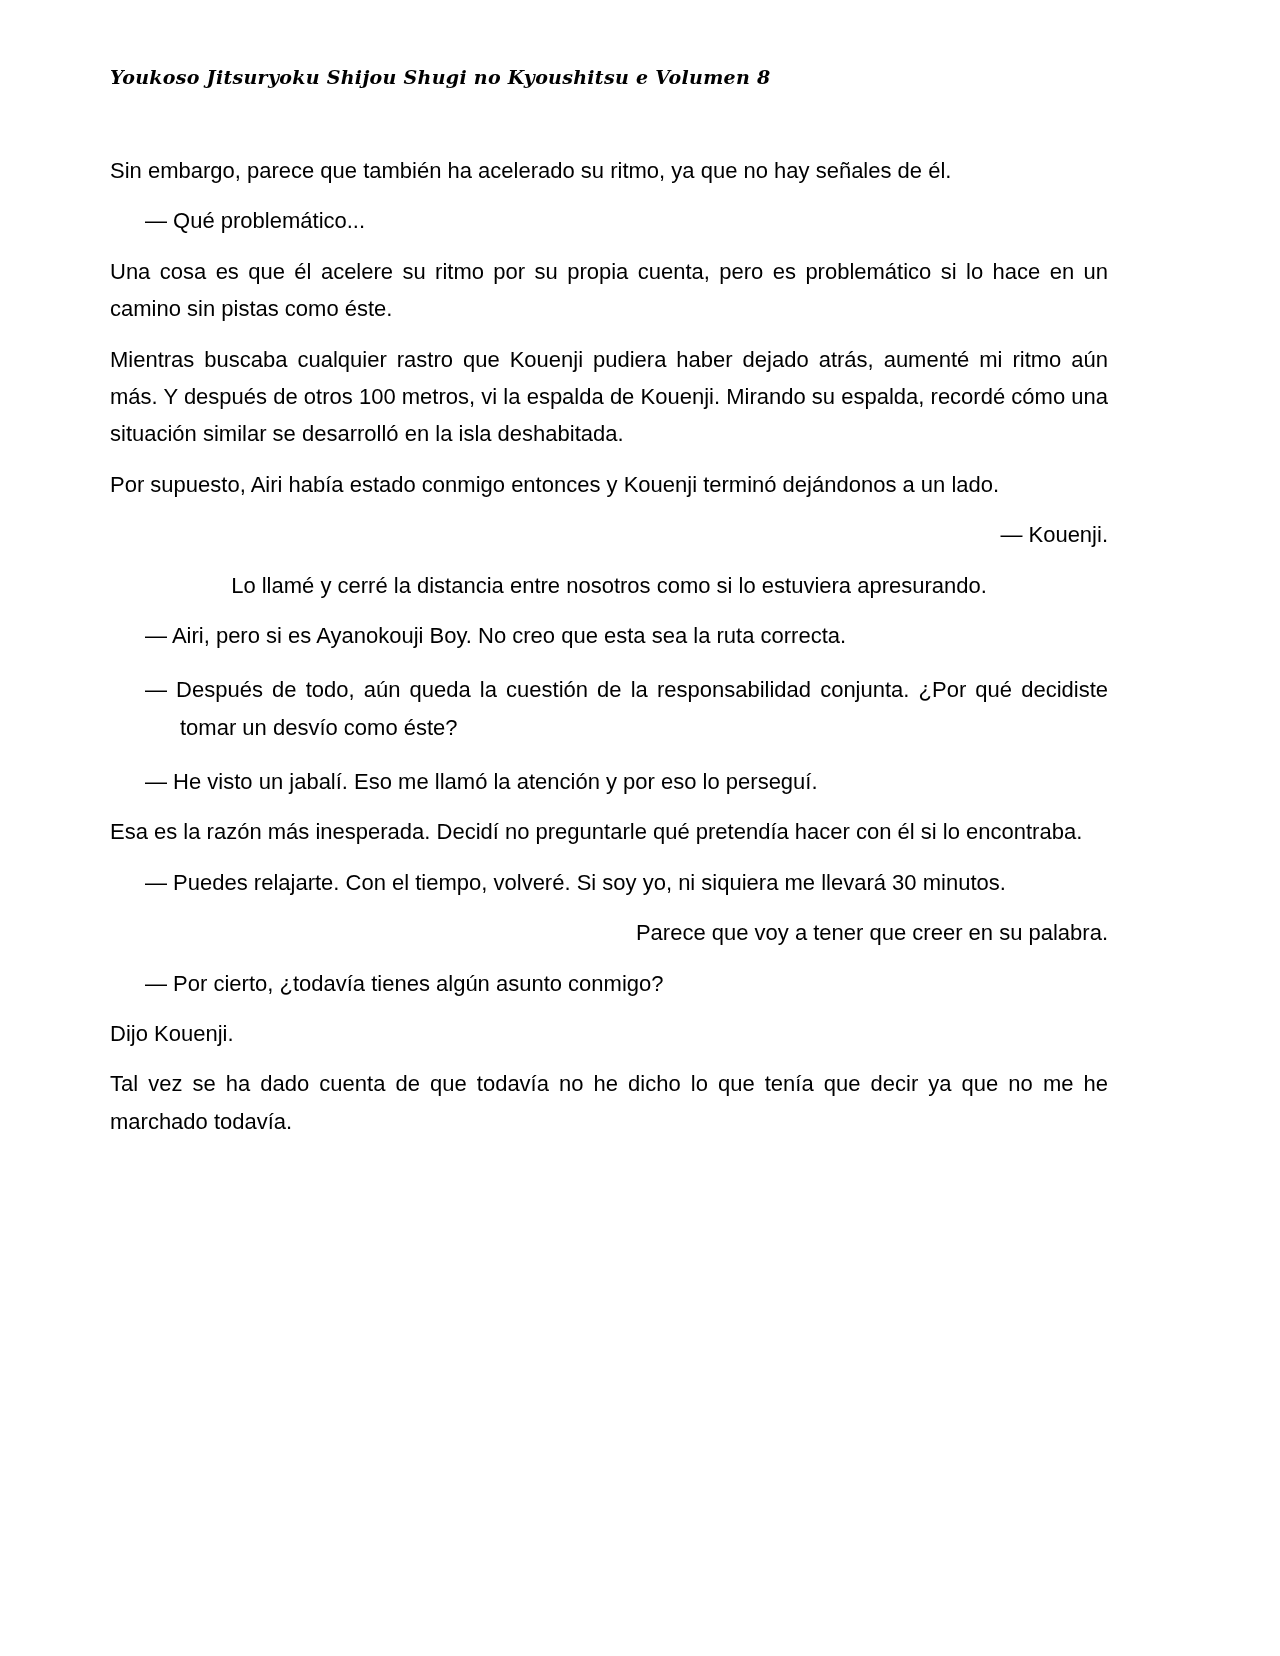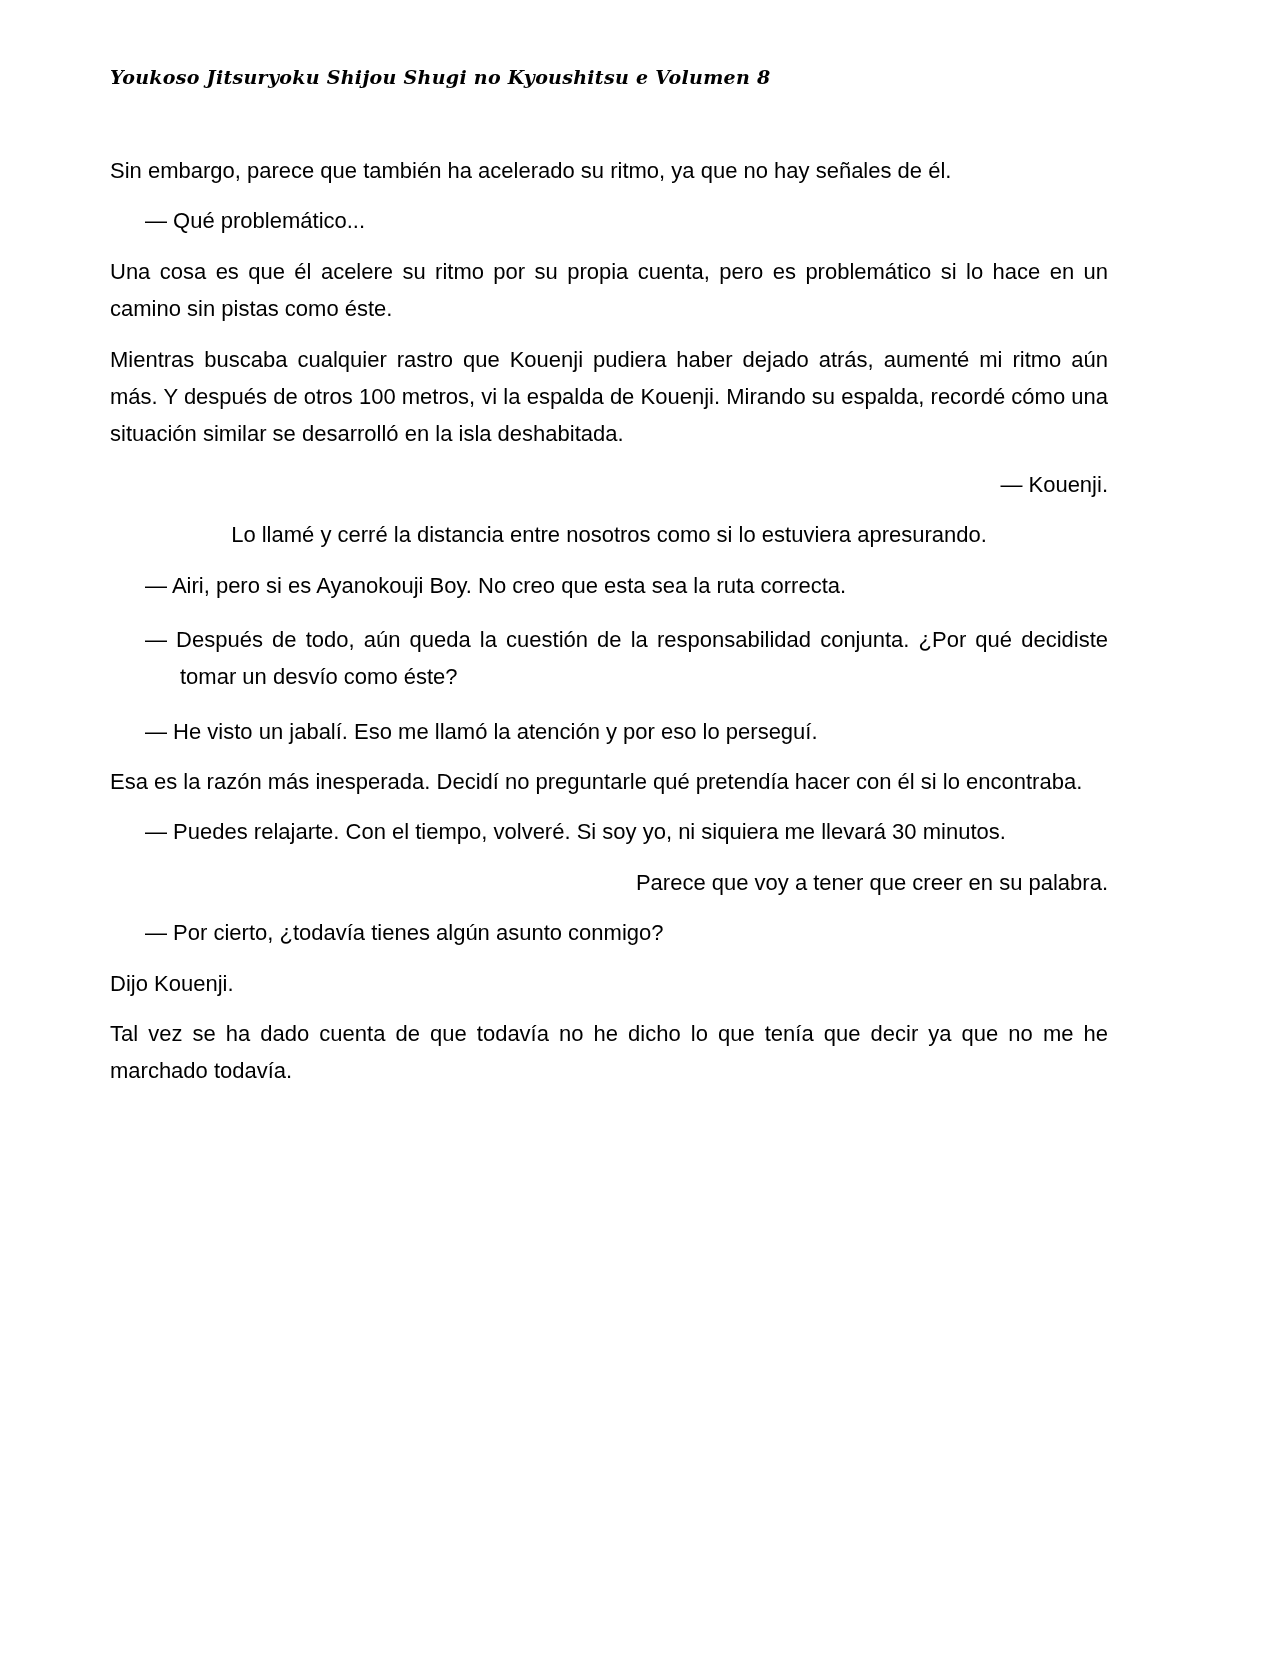--- a/index.html
+++ b/index.html
@@ -75,20 +75,21 @@
 
 <div class="page" style="--rule-color: #622423;">
 
   <div class="doc-header">Youkoso Jitsuryoku Shijou Shugi no Kyoushitsu e Volumen 8</div>
 
   <div class="doc-content">
       <p class="para normal" style="text-align: justify;">Sin embargo, parece que también ha acelerado su ritmo, ya que no hay señales de él.</p>
       <p class="para dialogue" style="text-align: left;">— Qué problemático...</p>
       <p class="para normal" style="text-align: justify;">Una cosa es que él acelere su ritmo por su propia cuenta, pero es problemático si lo hace en un camino sin pistas como éste.</p>
       <p class="para normal" style="text-align: justify;">Mientras buscaba cualquier rastro que Kouenji pudiera haber dejado atrás, aumenté mi ritmo aún más. Y después de otros 100 metros, vi la espalda de Kouenji. Mirando su espalda, recordé cómo una situación similar se desarrolló en la isla deshabitada.</p>
+      <p class="para normal" style="text-align: justify;">Por supuesto, Airi había estado conmigo entonces y Kouenji terminó dejándonos a un lado.</p>
       <p class="para dialogue" style="text-align: right;">— Kouenji.</p>
       <p class="para normal" style="text-align: center;">Lo llamé y cerré la distancia entre nosotros como si lo estuviera apresurando.</p>
       <p class="para dialogue" style="text-align: left;">— Airi, pero si es Ayanokouji Boy. No creo que esta sea la ruta correcta.</p>
       <p class="para dialogue tight" style="text-align: justify;">— Después de todo, aún queda la cuestión de la responsabilidad conjunta. ¿Por qué decidiste tomar un desvío como éste?</p>
       <p class="para dialogue tight" style="text-align: left;">— He visto un jabalí. Eso me llamó la atención y por eso lo perseguí.</p>
       <p class="para normal" style="text-align: justify;">Esa es la razón más inesperada. Decidí no preguntarle qué pretendía hacer con él si lo encontraba.</p>
       <p class="para dialogue" style="text-align: justify;">— Puedes relajarte. Con el tiempo, volveré. Si soy yo, ni siquiera me llevará 30 minutos.</p>
       <p class="para normal" style="text-align: right;">Parece que voy a tener que creer en su palabra.</p>
       <p class="para dialogue" style="text-align: left;">— Por cierto, ¿todavía tienes algún asunto conmigo?</p>
       <p class="para normal" style="text-align: left;">Dijo Kouenji.</p>

